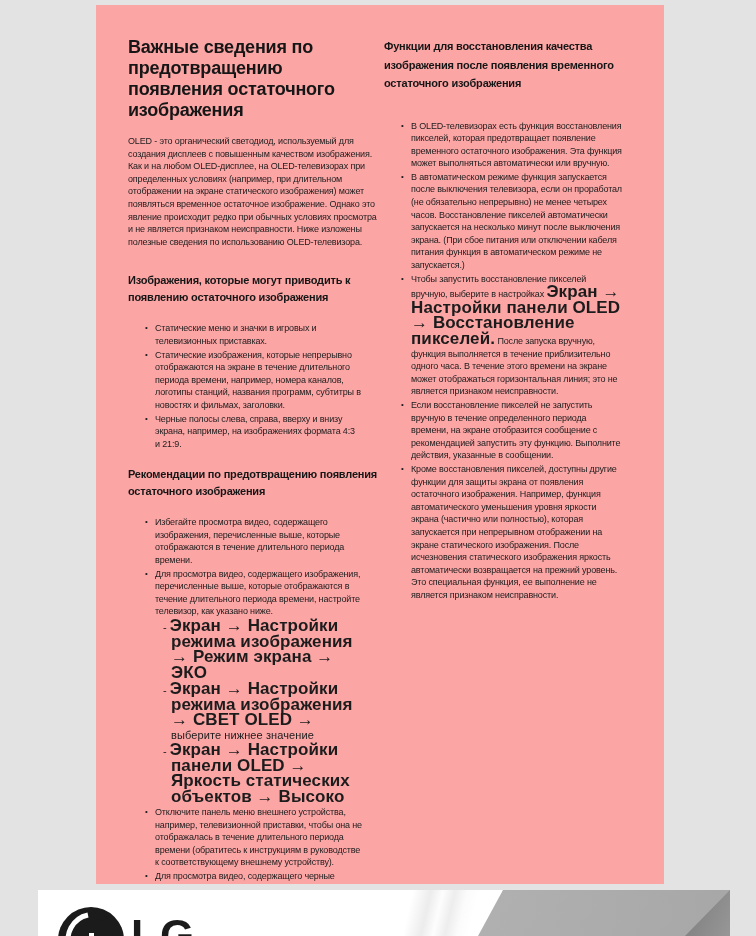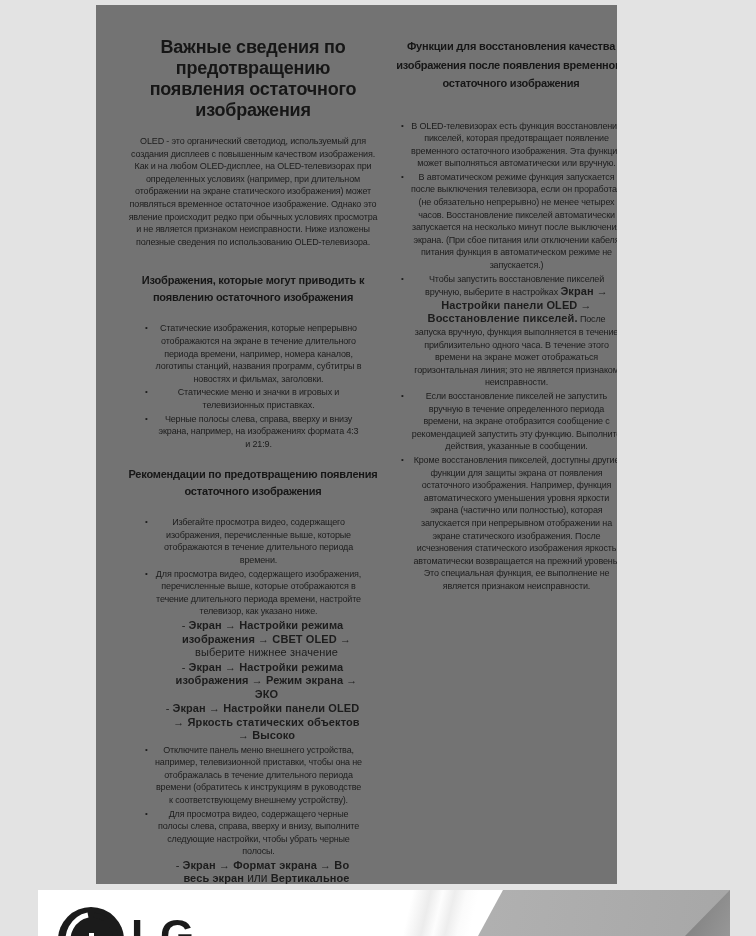--- a/index.html
+++ b/index.html
@@ -4,22 +4,22 @@
 <style>
   html,body{margin:0;padding:0;}
   body{
     width:756px;height:936px;position:relative;overflow:hidden;
     background:#e3e3e3;
     font-family:"Liberation Sans",sans-serif;
     color:#1c1c1c;
   }
   
   .page{
-    position:absolute;left:96px;top:5px;width:521px;height:879px;
-    background:#737373;overflow:hidden;text-align:center;
+    position:absolute;left:96px;top:5px;width:568px;height:879px;
+    background:#fca5a5;overflow:hidden;
   }
   .page-inner{
     display:flex;gap:6px;padding:26px 30px 0 32px;box-sizing:border-box;
   }
   .col{font-size:9px;line-height:12.6px;letter-spacing:-0.15px;}
   .col-left{width:250px;flex:0 0 250px;}
   .col-right{width:254px;flex:0 0 254px;margin-left:auto;}
   h1.doc-title{
     font-size:18px;line-height:21px;font-weight:bold;letter-spacing:-0.2px;
     margin:6px 0 14px 0;color:#161616;
@@ -40,21 +40,21 @@
   }
   ul.bullets>li::before{
     content:"•";position:absolute;left:1px;top:0;font-size:8px;color:#1c1c1c;
   }
   .sub-item{
     padding-left:16px;text-indent:-8px;
     font-size:11px;line-height:13.5px;letter-spacing:0;
     margin:1px 0;
   }
   .sub-item::before{content:"-\00a0";}
-  .seg-menu{font-weight:bold;font-size:11px;line-height:13.5px;letter-spacing:0.1px;}
+  .seg-menu{font-weight:bold;font-size:17px;line-height:13.5px;letter-spacing:0.1px;}
   .seg-menureg{font-size:11px;line-height:13.5px;letter-spacing:0.1px;}
   .seg-small{font-size:12px;}
   
   .footer-strip{
     position:absolute;left:38px;top:890px;width:692px;height:46px;
     background:#ffffff;overflow:hidden;
   }
   .footer-stripes{
     position:absolute;left:330px;top:0;width:140px;height:100%;
     background:linear-gradient(103deg,rgba(255,255,255,0) 30%,#ececec 42%,#fdfdfd 50%,#ededed 58%,#fbfbfb 66%,rgba(255,255,255,0) 74%);
@@ -82,39 +82,39 @@
 <div class="page">
   <div class="page-inner">
 
     <div class="col col-left">
       <h1 class="doc-title">Важные сведения по предотвращению появления остаточного изображения</h1>
       <p class="intro">OLED - это органический светодиод, используемый для создания дисплеев с повышенным качеством изображения. Как и на любом OLED-дисплее, на OLED-телевизорах при определенных условиях (например, при длительном отображении на экране статического изображения) может появляться временное остаточное изображение. Однако это явление происходит редко при обычных условиях просмотра и не является признаком неисправности. Ниже изложены полезные сведения по использованию OLED-телевизора.</p>
 
       <h2 class="sec-title">Изображения, которые могут приводить к появлению остаточного изображения</h2>
       <ul class="bullets gap-images">
           <li>
-            <div><span>Статические изображения, которые непрерывно отображаются на экране в течение длительного периода времени, например, номера каналов, логотипы станций, названия программ, субтитры в новостях и фильмах, заголовки.</span></div>
+            <div><span>Статические меню и значки в игровых и телевизионных приставках.</span></div>
           </li>
           <li>
-            <div><span>Статические меню и значки в игровых и телевизионных приставках.</span></div>
+            <div><span>Статические изображения, которые непрерывно отображаются на экране в течение длительного периода времени, например, номера каналов, логотипы станций, названия программ, субтитры в новостях и фильмах, заголовки.</span></div>
           </li>
           <li>
             <div><span>Черные полосы слева, справа, вверху и внизу экрана, например, на изображениях формата 4:3 и 21:9.</span></div>
           </li>
         </ul>
 
       <h2 class="sec-title">Рекомендации по предотвращению появления остаточного изображения</h2>
       <ul class="bullets">
           <li>
             <div><span>Избегайте просмотра видео, содержащего изображения, перечисленные выше, которые отображаются в течение длительного периода времени.</span></div>
           </li>
           <li>
             <div><span>Для просмотра видео, содержащего изображения, перечисленные выше, которые отображаются в течение длительного периода времени, настройте телевизор, как указано ниже.</span></div>
+            <div class="sub-item"><span class="seg-menu">Экран → Настройки режима изображения → Режим экрана → ЭКО</span></div>
             <div class="sub-item"><span class="seg-menu">Экран → Настройки режима изображения → СВЕТ OLED → </span><span class="seg-menureg">выберите нижнее значение</span></div>
-            <div class="sub-item"><span class="seg-menu">Экран → Настройки режима изображения → Режим экрана → ЭКО</span></div>
             <div class="sub-item"><span class="seg-menu">Экран → Настройки панели OLED → Яркость статических объектов → Высоко</span></div>
           </li>
           <li>
             <div><span>Отключите панель меню внешнего устройства, например, телевизионной приставки, чтобы она не отображалась в течение длительного периода времени (обратитесь к инструкциям в руководстве к соответствующему внешнему устройству).</span></div>
           </li>
           <li>
             <div><span>Для просмотра видео, содержащего черные полосы слева, справа, вверху и внизу, выполните следующие настройки, чтобы убрать черные полосы.</span></div>
             <div class="sub-item"><span class="seg-menu">Экран → Формат экрана → Во весь экран </span><span class="seg-small">или</span><span class="seg-menu"> Вертикальное увеличение </span><span class="seg-small">или</span><span class="seg-menu"> Ручной масштаб</span></div>
           </li>
         </ul>

